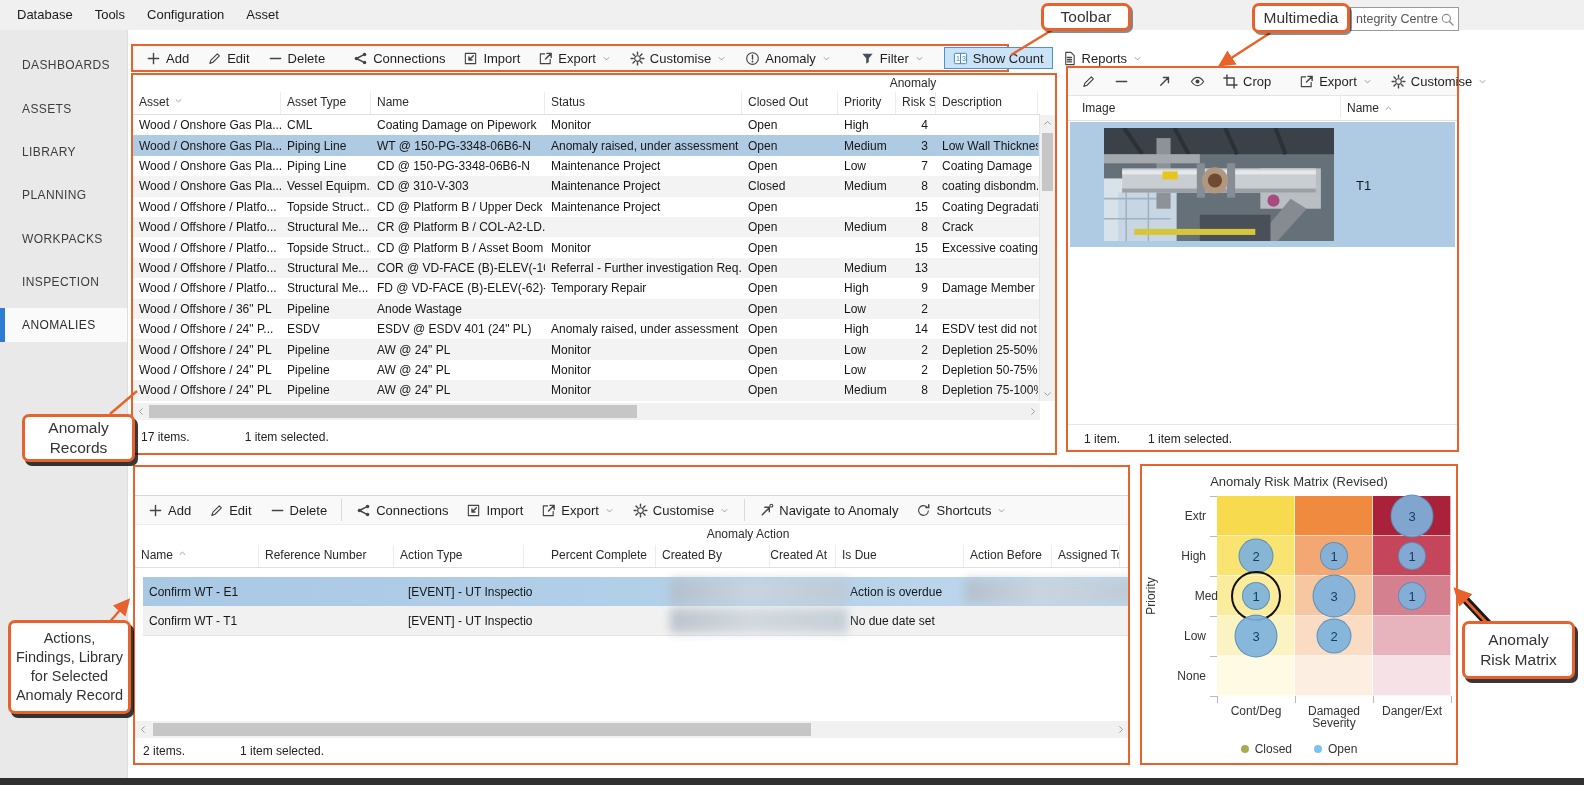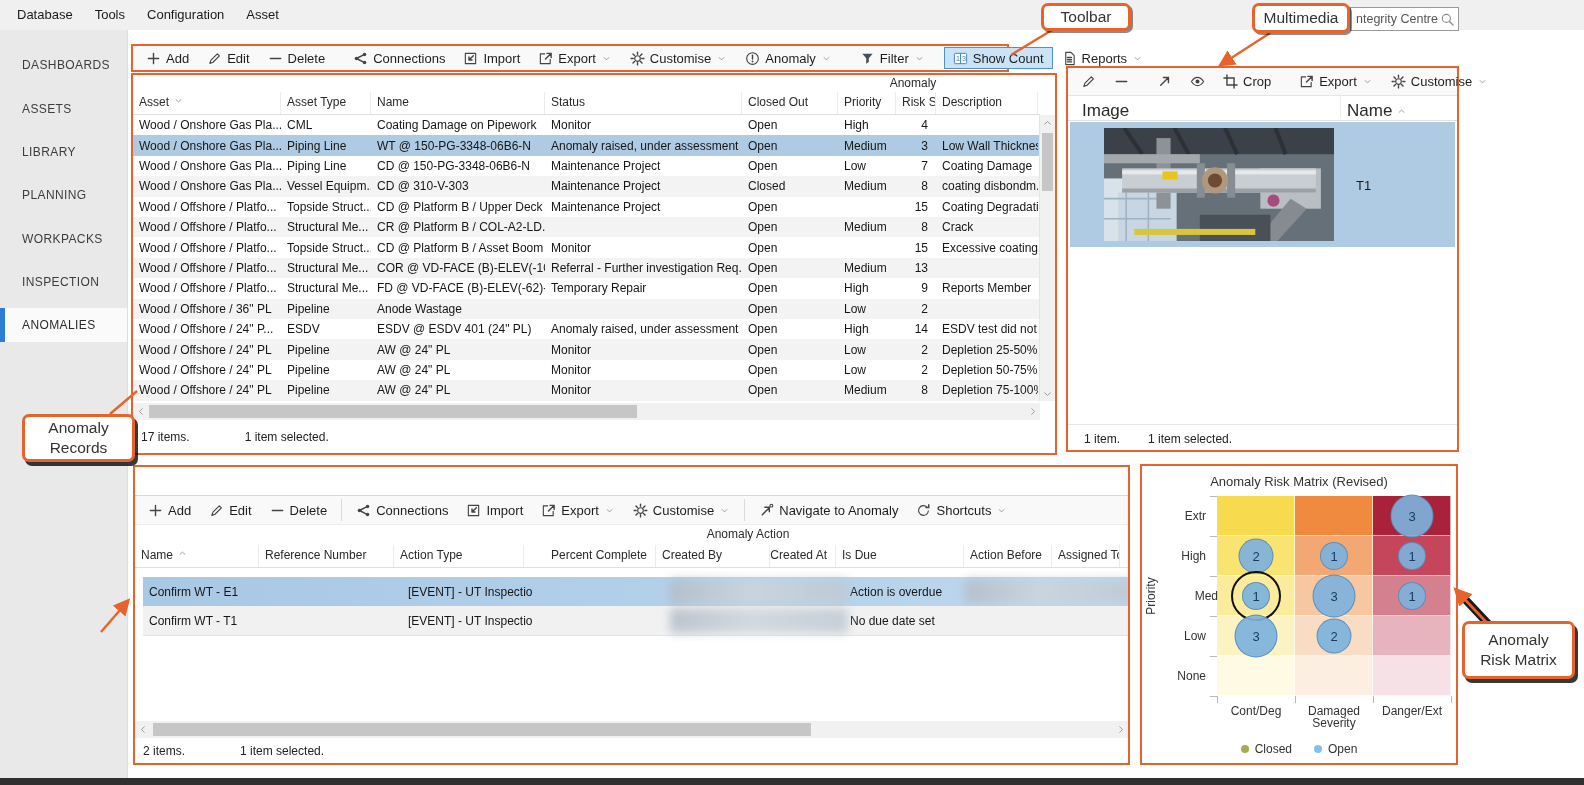--- a/index.html
+++ b/index.html
@@ -70,21 +70,21 @@
 
   
   .redact{position:absolute;top:2px;bottom:2px;border-radius:2px;filter:blur(5px);opacity:.85;
     background:linear-gradient(90deg,#b4bdc8,#cdd5dd 45%,#bfc9d3);}
   .arow{position:absolute;left:0;width:100%;height:29px;display:flex;align-items:center;border-bottom:1px solid #e3e3e3;}
   .arow.sel{background:linear-gradient(90deg,#a9c8e4 0%,#b3d0e9 55%,#bed8ed 100%);border-bottom:1px solid #8fb4d4;}
   .arow.alt{background:#f1f1f1;}
 
   
   .mm-row{position:absolute;background:#aecbe3;cursor:default;}
-  .mm-headline{position:absolute;font-size:17px;color:#2a2a2a;display:flex;gap:4px;align-items:center;justify-content:center;}
+  .mm-headline{position:absolute;font-size:12px;color:#2a2a2a;display:flex;gap:4px;align-items:center;justify-content:center;}
 
   
   .rmcell{position:absolute;box-sizing:border-box;border-right:1px solid rgba(255,255,255,.65);border-bottom:1px solid rgba(255,255,255,.65);}
   .bubble{position:absolute;border-radius:50%;background:rgba(125,178,220,.92);border:1px solid rgba(88,140,184,.9);
     display:flex;align-items:center;justify-content:center;font-size:13px;color:#173a5e;transform:translate(-50%,-50%);}
   .bubblering{position:absolute;border-radius:50%;border:2px solid #111;transform:translate(-50%,-50%);}
   .rmylab{position:absolute;font-size:12px;color:#333;text-align:right;}
   .rmxlab{position:absolute;font-size:12px;color:#333;text-align:center;}
   .rmtick{position:absolute;background:#b9b9b9;}
   .legend{position:absolute;display:flex;justify-content:center;gap:22px;}
@@ -368,21 +368,21 @@
           <div class="gc" style="width:20px">C</div>
         </div>
         <div class="grow" style="top:163.2px;height:20.4px;">
           <div class="gc" style="width:148px">Wood / Offshore / Platfo...</div>
           <div class="gc" style="width:90px">Structural Me...</div>
           <div class="gc" style="width:174px">FD @ VD-FACE (B)-ELEV(-62)-B1</div>
           <div class="gc" style="width:197px">Temporary Repair</div>
           <div class="gc" style="width:96px">Open</div>
           <div class="gc" style="width:58px">High</div>
           <div class="gc r" style="width:40px">9</div>
-          <div class="gc" style="width:102px">Reports Member</div>
+          <div class="gc" style="width:102px">Damage Member</div>
           <div class="gc" style="width:20px">F</div>
         </div>
         <div class="grow alt" style="top:183.6px;height:20.4px;">
           <div class="gc" style="width:148px">Wood / Offshore / 36" PL</div>
           <div class="gc" style="width:90px">Pipeline</div>
           <div class="gc" style="width:174px">Anode Wastage</div>
           <div class="gc" style="width:197px"></div>
           <div class="gc" style="width:96px">Open</div>
           <div class="gc" style="width:58px">Low</div>
           <div class="gc r" style="width:40px">2</div>
@@ -799,19 +799,25 @@
   <div class="callout lite" style="left:1041px;top:3px;width:90px;height:28px;">
     <span>Toolbar</span>
   </div>
   <div class="callout lite" style="left:1252px;top:3px;width:98px;height:30px;">
     <span>Multimedia</span>
   </div>
   <div class="callout heavy" style="left:22px;top:414px;width:113px;height:48px;">
     <span>Anomaly</span>
     <span>Records</span>
   </div>
+  <div class="callout heavy" style="left:8px;top:620px;width:123px;height:94px;font-size:14.5px;">
+    <span>Actions,</span>
+    <span>Findings, Library</span>
+    <span>for Selected</span>
+    <span>Anomaly Record</span>
+  </div>
   <div class="callout heavy" style="left:1462px;top:621px;width:113px;height:58px;">
     <span>Anomaly</span>
     <span>Risk Matrix</span>
   </div>
 
   <div class="bottom-edge"></div>
 </div>
 
 </body></html>

